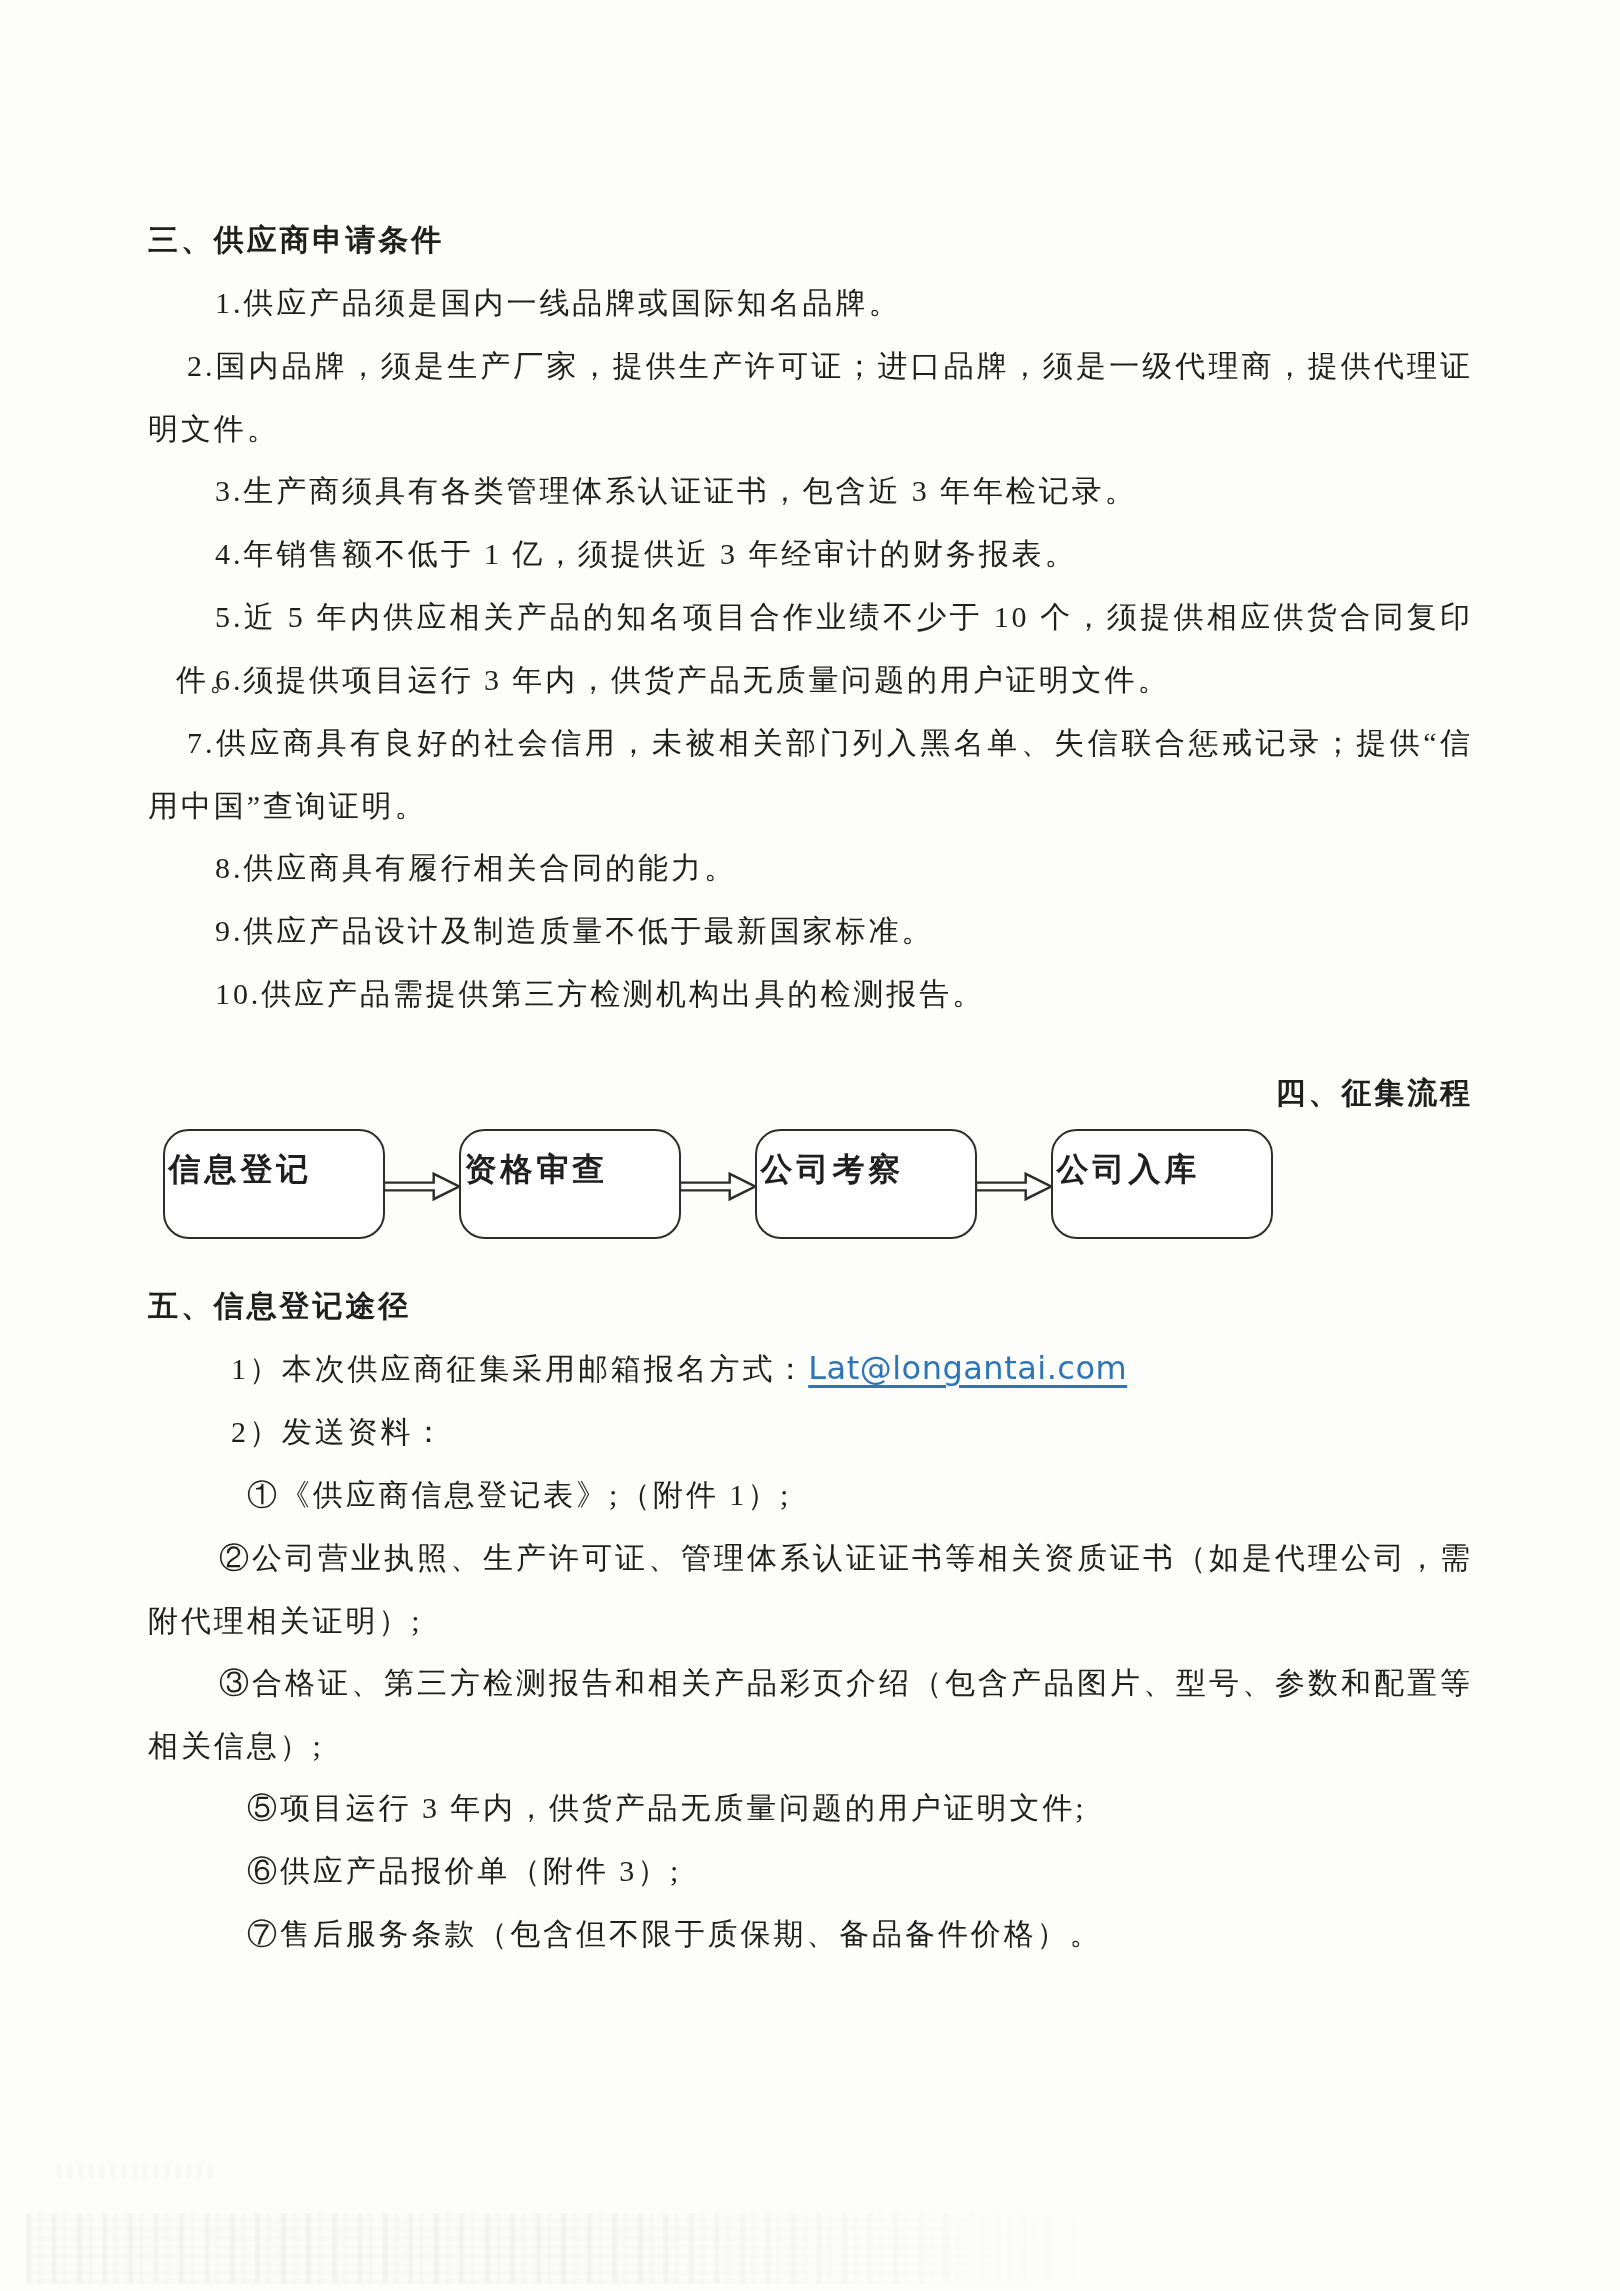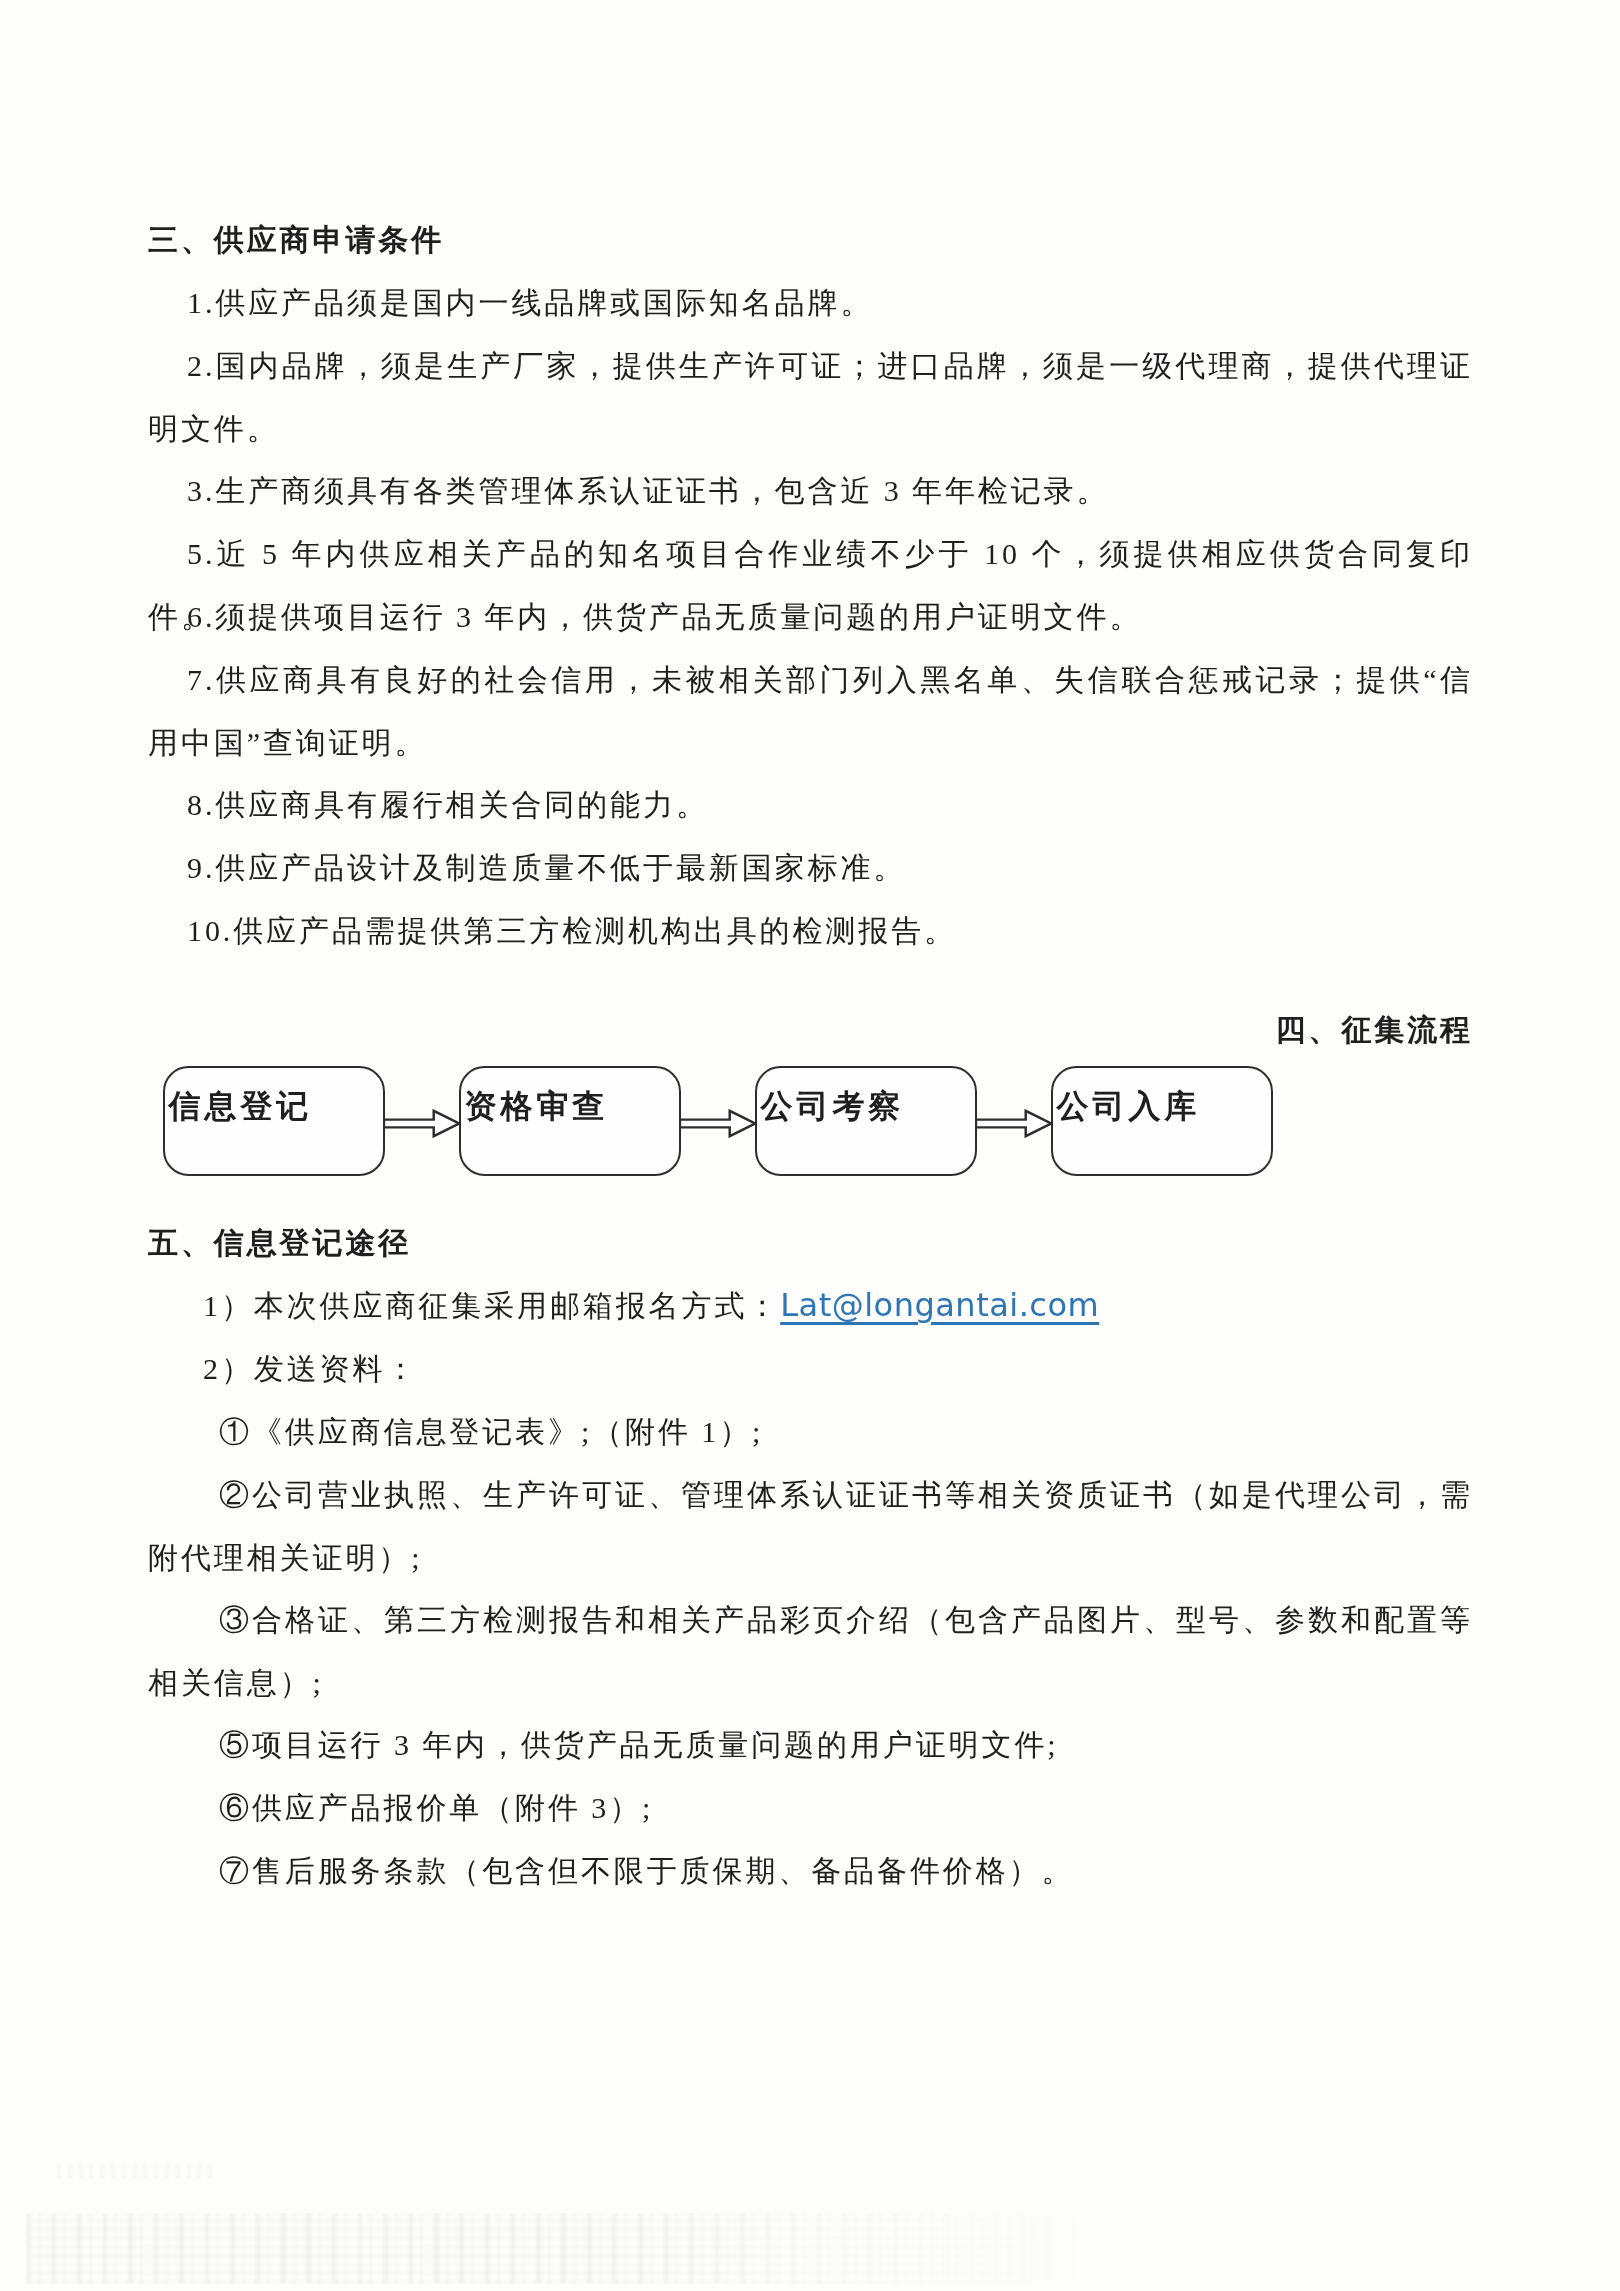--- a/index.html
+++ b/index.html
@@ -34,21 +34,21 @@
     height: 63px;
     white-space: nowrap;
     overflow: visible;
   }
 
   p.item {
     line-height: 63px;
     text-align: justify;
     overflow: visible;
   }
-  .lines-1 { height: 63px; }
+  .lines-1 { height: 63px; margin-left: 28px; }
   .lines-2 { height: 125px; }
 
   .ind-num  { text-indent: 39px; }
   .ind-paren{ text-indent: 55px; }
   .ind-circ { text-indent: 71px; }
 
   .mt-sec4 { margin-top: 36px; text-align: right; }
   .mt-sec5 { margin-top: 35px; }
 
   
@@ -127,20 +127,21 @@
 <body>
 
 <div class="page">
   <div class="content">
 
     <section>
       <h2 class="heading">三、供应商申请条件</h2>
       <p class="item ind-num lines-1">1.供应产品须是国内一线品牌或国际知名品牌。</p>
       <p class="item ind-num lines-2">2.国内品牌，须是生产厂家，提供生产许可证；进口品牌，须是一级代理商，提供代理证明文件。</p>
       <p class="item ind-num lines-1">3.生产商须具有各类管理体系认证证书，包含近 3 年年检记录。</p>
+      <p class="item ind-num lines-1">4.年销售额不低于 1 亿，须提供近 3 年经审计的财务报表。</p>
       <p class="item ind-num lines-1">5.近 5 年内供应相关产品的知名项目合作业绩不少于 10 个，须提供相应供货合同复印件。</p>
       <p class="item ind-num lines-1">6.须提供项目运行 3 年内，供货产品无质量问题的用户证明文件。</p>
       <p class="item ind-num lines-2">7.供应商具有良好的社会信用，未被相关部门列入黑名单、失信联合惩戒记录；提供“信用中国”查询证明。</p>
       <p class="item ind-num lines-1">8.供应商具有履行相关合同的能力。</p>
       <p class="item ind-num lines-1">9.供应产品设计及制造质量不低于最新国家标准。</p>
       <p class="item ind-num lines-1">10.供应产品需提供第三方检测机构出具的检测报告。</p>
     </section>
 
     <section>
       <h2 class="heading mt-sec4">四、征集流程</h2>

